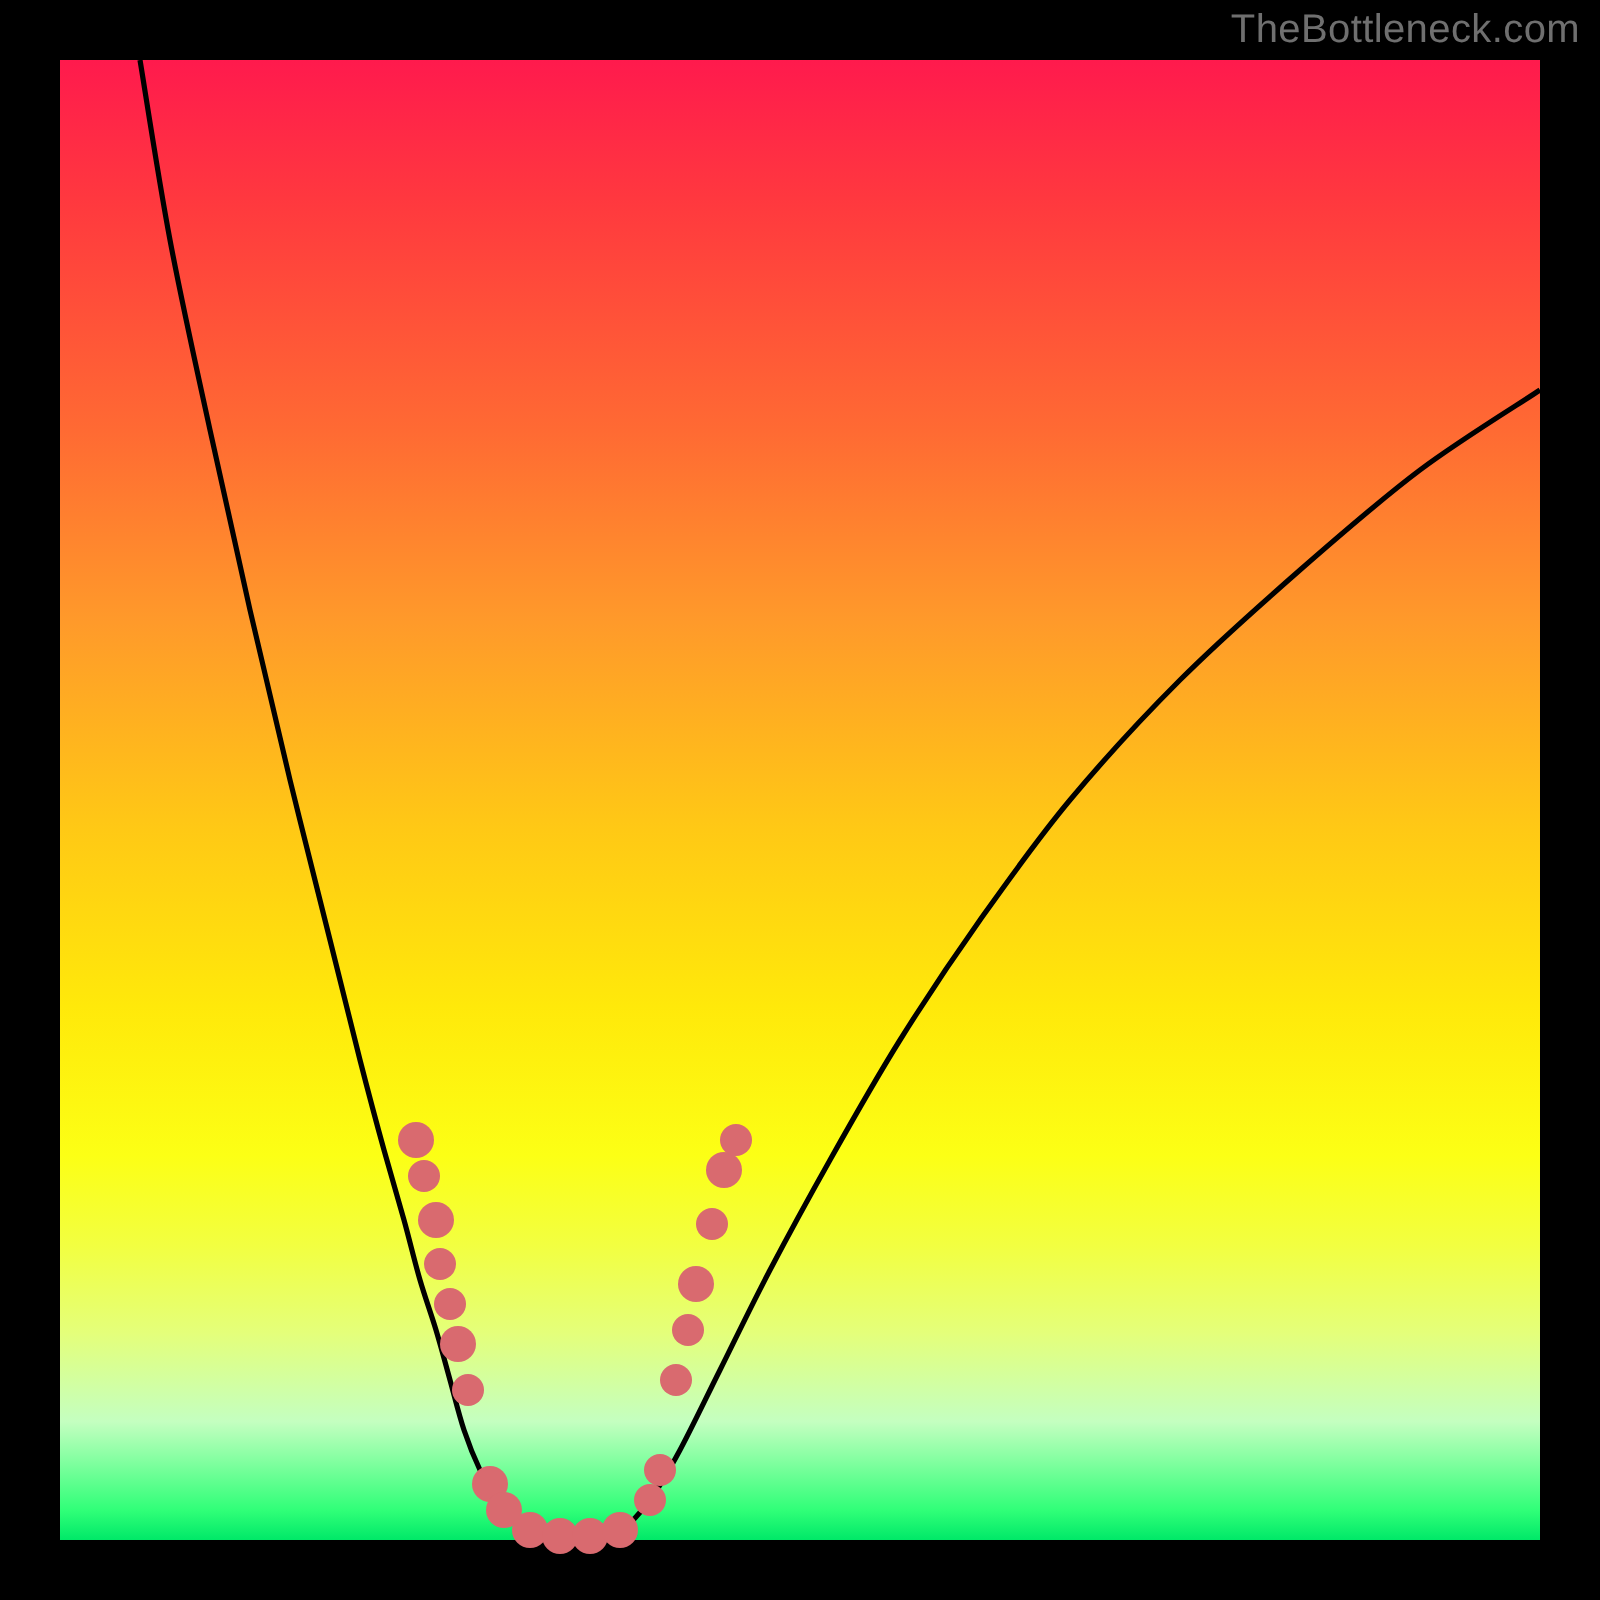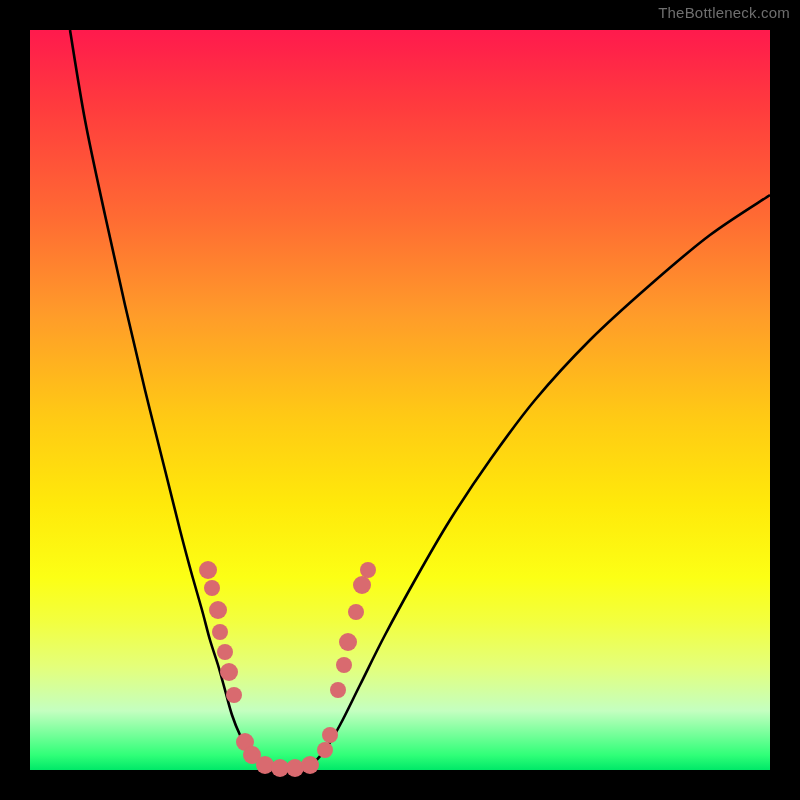--- a/index.html
+++ b/index.html
@@ -46,21 +46,21 @@
     top: 0;
     width: 740px;
     height: 740px;
     overflow: visible;
   }
   .watermark {
     position: absolute;
     top: 4px;
     right: 10px;
     color: #6f6f6f;
-    font-size: 15px;
+    font-size: 20px;
     font-weight: 500;
     letter-spacing: 0.2px;
   }
 </style>
 </head>
 <body>
 
 <div class="frame">
   <div class="plot">
     <svg class="curves" viewBox="0 0 740 740" preserveAspectRatio="none">

